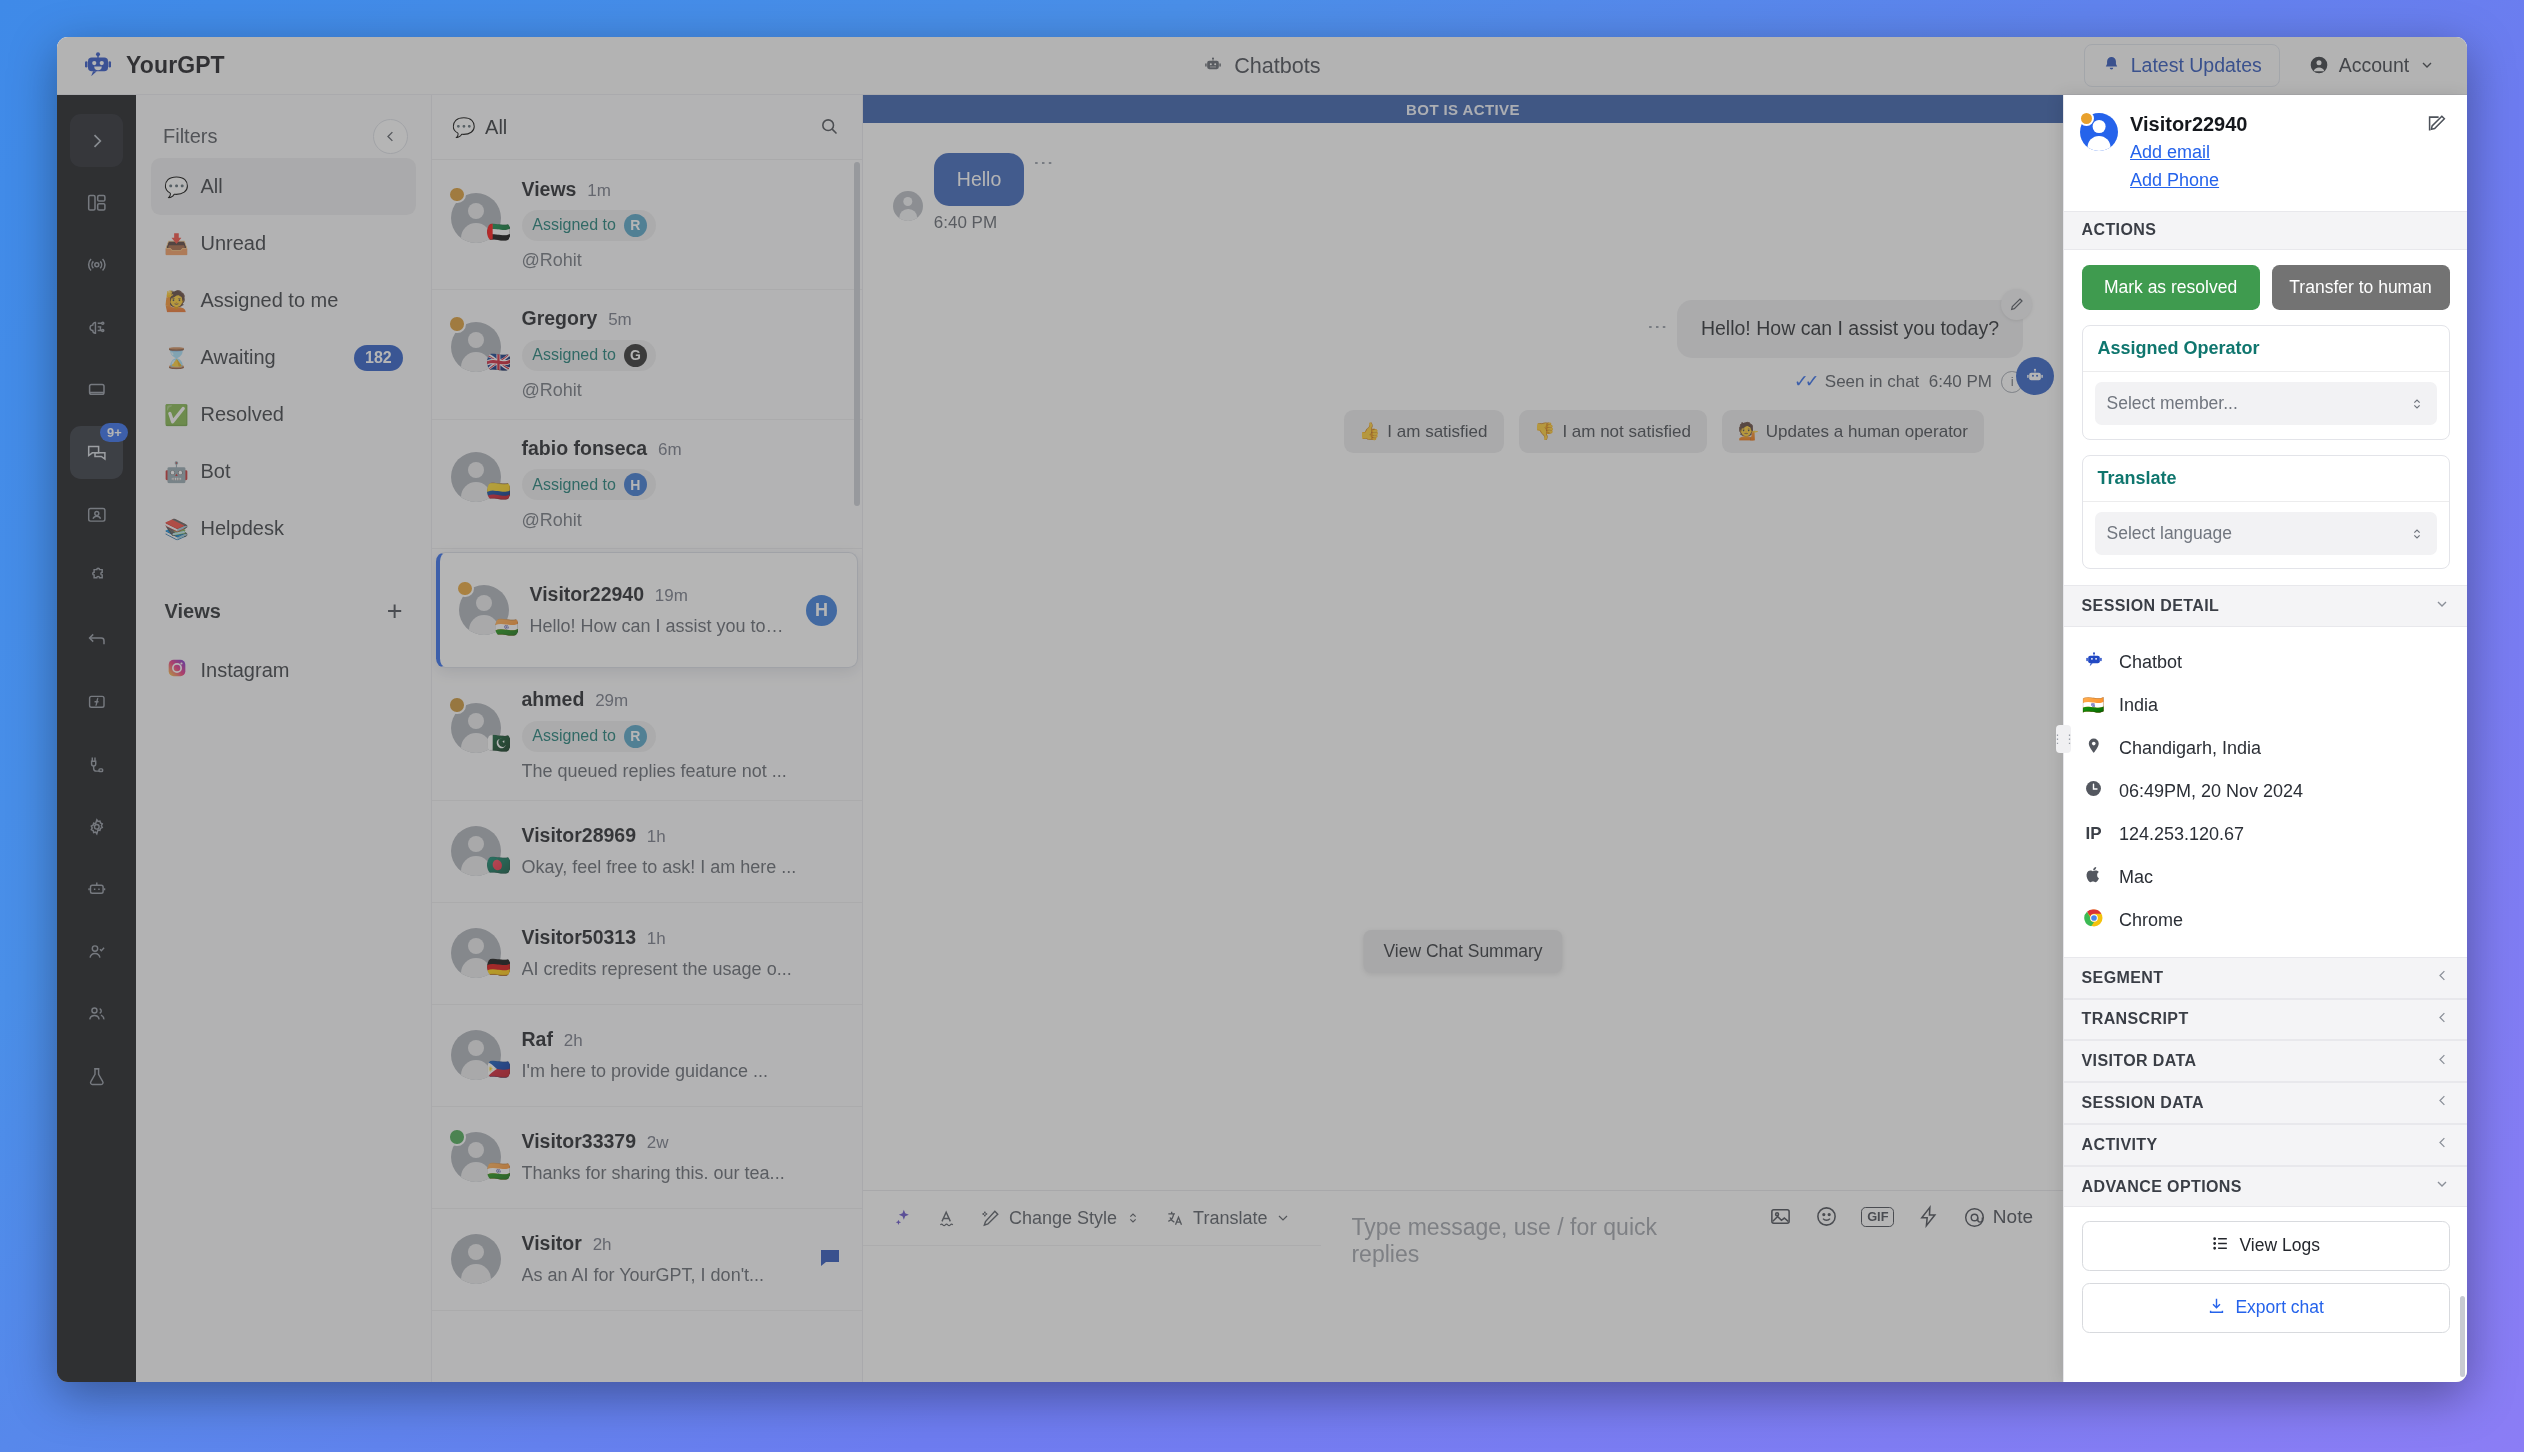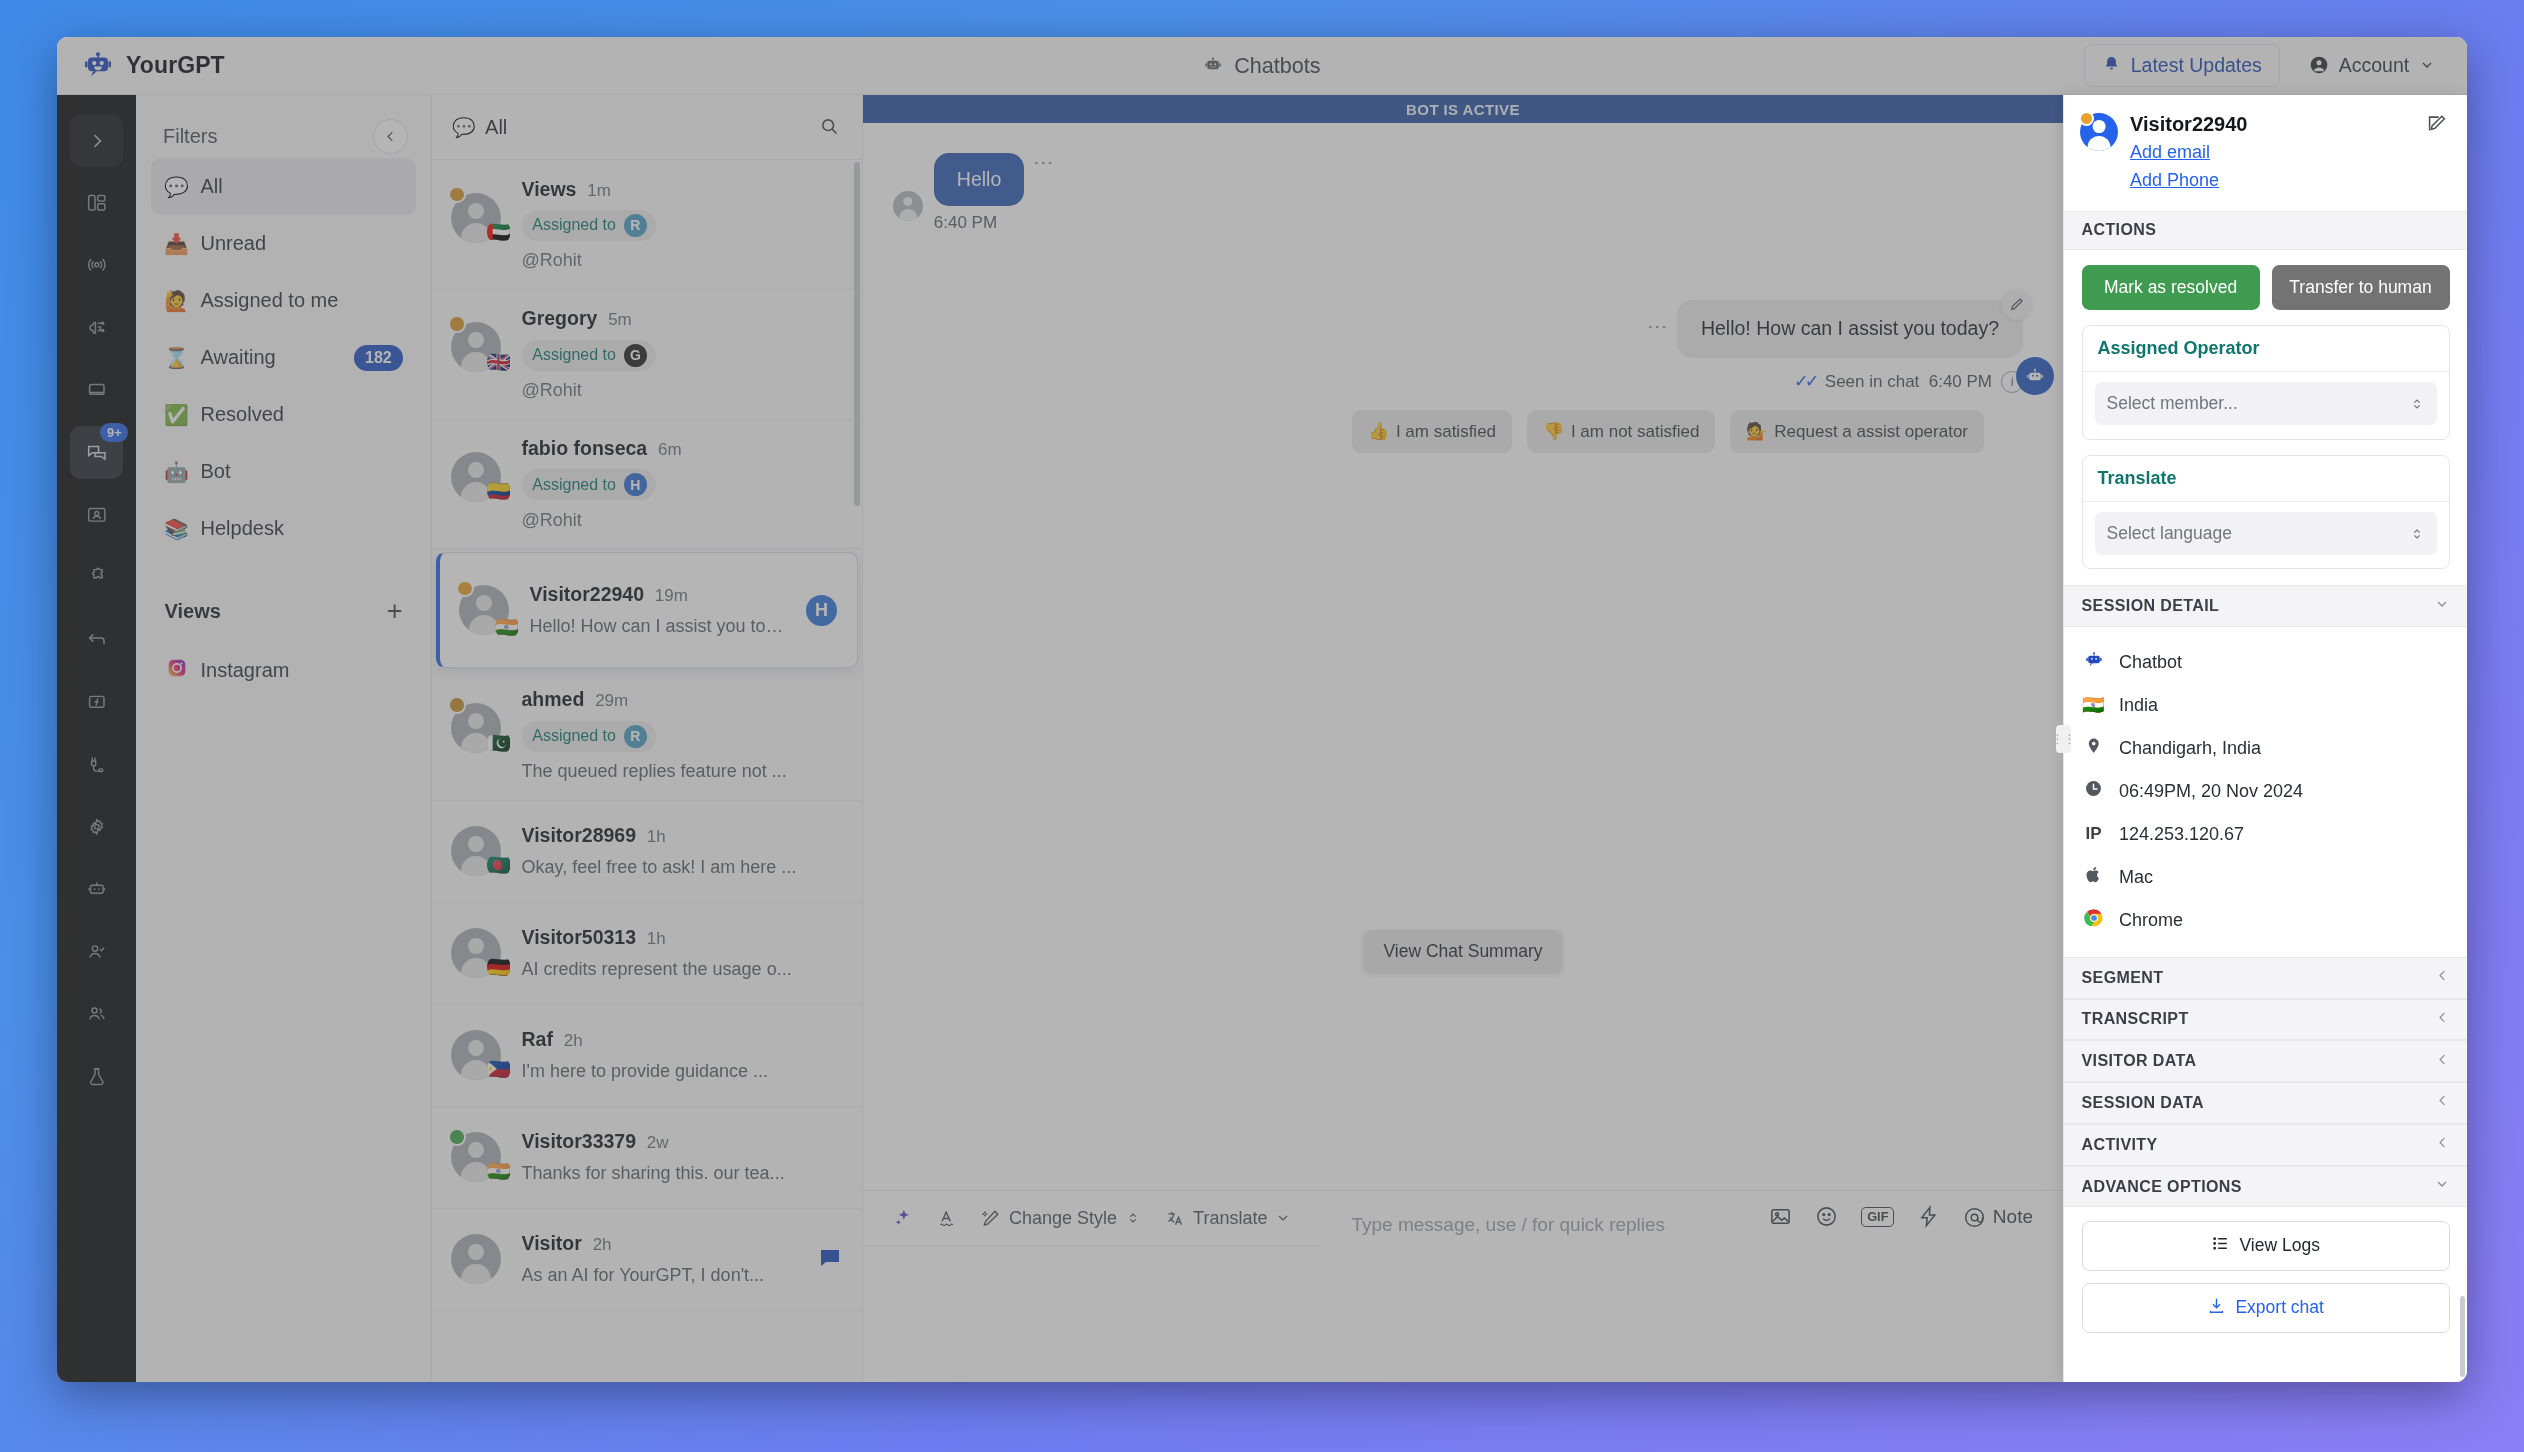--- a/index.html
+++ b/index.html
@@ -278,21 +278,21 @@
     box-shadow: 0 1.3px 5.4px rgba(0,0,0,.10);
   }
   .composer { border-top: 0.7px solid #e8e8ec; flex: 0 0 192px; display: flex; flex-direction: row; }
   .composer-tools {
     height: 55px; display: flex; align-items: center; gap: 24px;
     padding: 0 30px; border-bottom: 0.7px solid #eeeef1; color: #585d66;
   }
   .tool-item { display: flex; align-items: center; gap: 8px; font-size: 18px; cursor: pointer; color: #4e535b; }
   .composer-input {
     flex: 1; padding: 23px 28px 0 30px;
-    font-size: 19px; color: #9b9fa7;
+    font-size: 23px; color: #9b9fa7;
   }
   .composer-actions {
     height: 62px; display: flex; align-items: center; gap: 23px; padding: 0 30px 9.4px 30px; color: #3c4049;
   }
   .gif-box {
     border: 1.3px solid #3c4049; border-radius: 4.7px;
     font-size: 12.8px; font-weight: 700; padding: 2.7px 4.7px; line-height: 1;
   }
   .note-item { display: flex; align-items: center; gap: 6.7px; font-size: 19px; cursor: pointer; }
 
@@ -838,21 +838,21 @@
           <div class="qr-chip">
             <span>👍</span>
             <span>I am satisfied</span>
           </div>
           <div class="qr-chip">
             <span>👎</span>
             <span>I am not satisfied</span>
           </div>
           <div class="qr-chip">
             <span>💁</span>
-            <span>Request a assist operator</span>
+            <span>Updates a human operator</span>
           </div>
         </div>
 
         <div class="bot-fab">
           <svg width="20" height="20" viewBox="0 0 24 24" fill="#fff">
             <rect x="5" y="8" width="14" height="9" rx="2.4"></rect>
               <circle cx="12" cy="4.6" r="1.3"></circle>
               <rect x="11.5" y="5.4" width="1" height="2.4"></rect>
             <rect x="2.6" y="10.4" width="1.8" height="4" rx=".9"></rect>
               <rect x="19.6" y="10.4" width="1.8" height="4" rx=".9"></rect>

